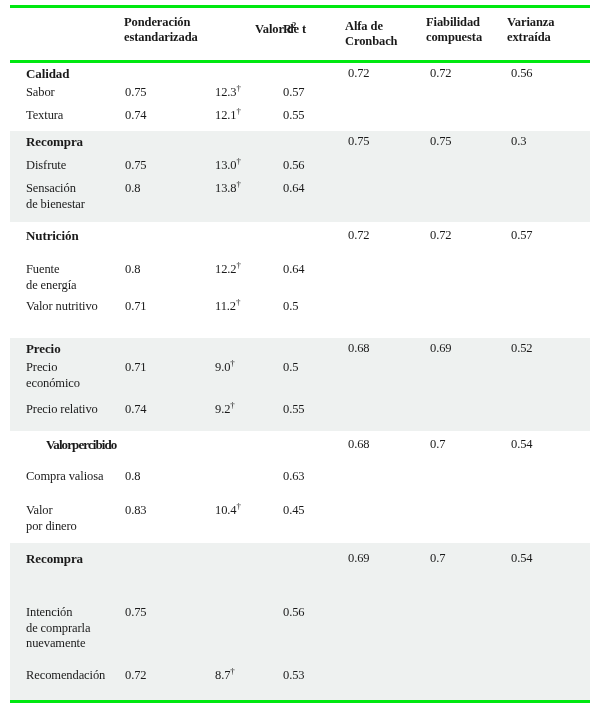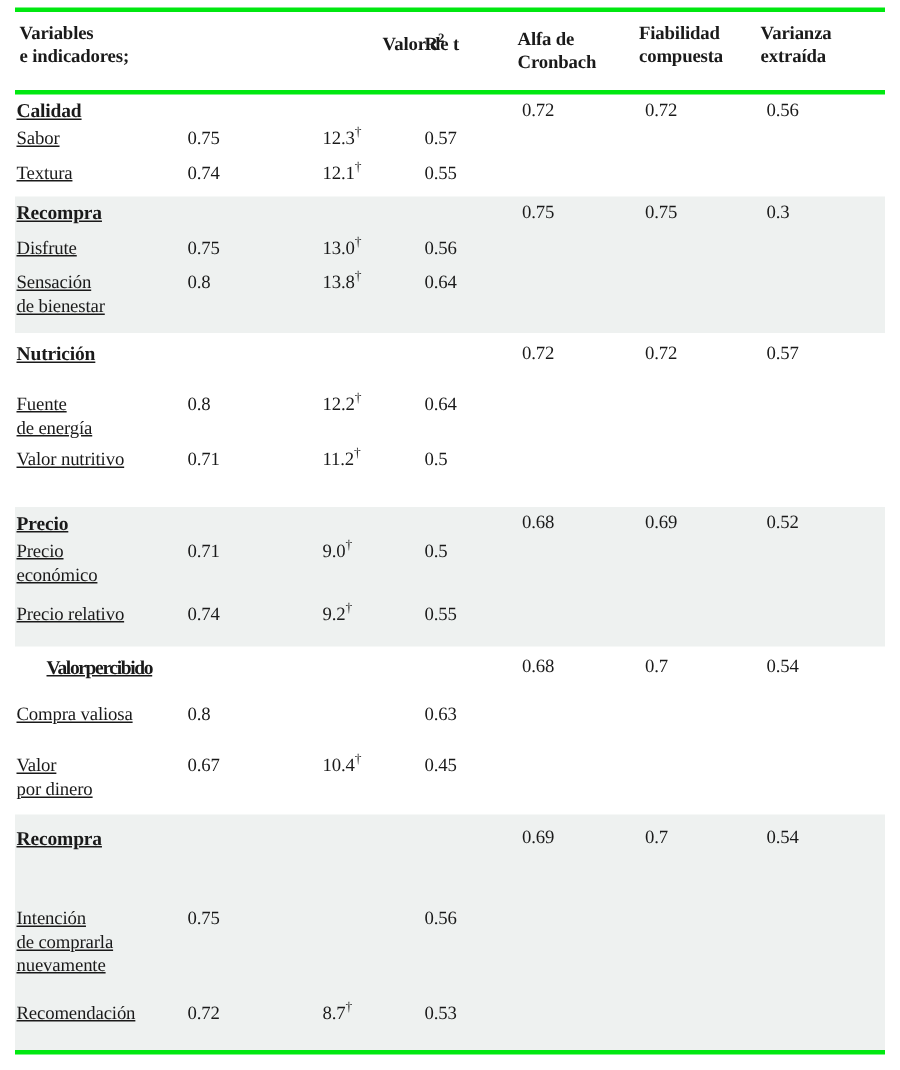--- a/index.html
+++ b/index.html
@@ -71,21 +71,21 @@
     position: absolute;
     left: 0; right: 0;
   }
   .cell {
     position: absolute;
     font-size: 12.5px;
     line-height: 15.5px;
     white-space: pre-line;
     letter-spacing: -0.1px;
   }
-  .cell.label   { left: 11px; text-decoration: underline;  }
+  .cell.label   { left: 26px;  }
   .cell.pond    { left: 125px; }
   .cell.valt    { left: 215px; }
   .cell.r2      { left: 283px; }
   .cell.alfa    { left: 348px; }
   .cell.fiab    { left: 430px; }
   .cell.varex   { left: 511px; }
   .cell.section {
     font-weight: bold;
     font-size: 13px;
   }
@@ -103,22 +103,22 @@
 
   <div class="rule rule-top"></div>
   <div class="rule rule-header"></div>
   <div class="rule rule-bottom"></div>
 
   <div class="band" style="top:131px;height:91px;"></div>
   <div class="band" style="top:338px;height:93px;"></div>
   <div class="band" style="top:543px;height:157px;"></div>
 
   <div class="thead">
-    <div class="th th-vars">Variables
-e indicadores;</div>
+    <div class="th th-pond">Ponderación
+estandarizada</div>
     <div class="th th-valt">Valor de t</div>
     <div class="th th-r2"><span>R</span><sup>2</sup></div>
     <div class="th th-alfa">Alfa de
 Cronbach</div>
     <div class="th th-fiab">Fiabilidad
 compuesta</div>
     <div class="th th-var">Varianza
 extraída</div>
   </div>
 
@@ -205,21 +205,21 @@
         <div class="cell varex">0.54</div>
       </div>
       <div class="row" style="top: 469px;">
         <div class="cell label">Compra valiosa</div>
         <div class="cell pond">0.8</div>
         <div class="cell r2">0.63</div>
       </div>
       <div class="row" style="top: 503px;">
         <div class="cell label">Valor
 por dinero</div>
-        <div class="cell pond">0.67</div>
+        <div class="cell pond">0.83</div>
         <div class="cell valt">10.4<span class="dag">†</span></div>
         <div class="cell r2">0.45</div>
       </div>
       <div class="row" style="top: 551px;">
         <div class="cell label section">Recompra</div>
         <div class="cell alfa">0.69</div>
         <div class="cell fiab">0.7</div>
         <div class="cell varex">0.54</div>
       </div>
       <div class="row" style="top: 605px;">

